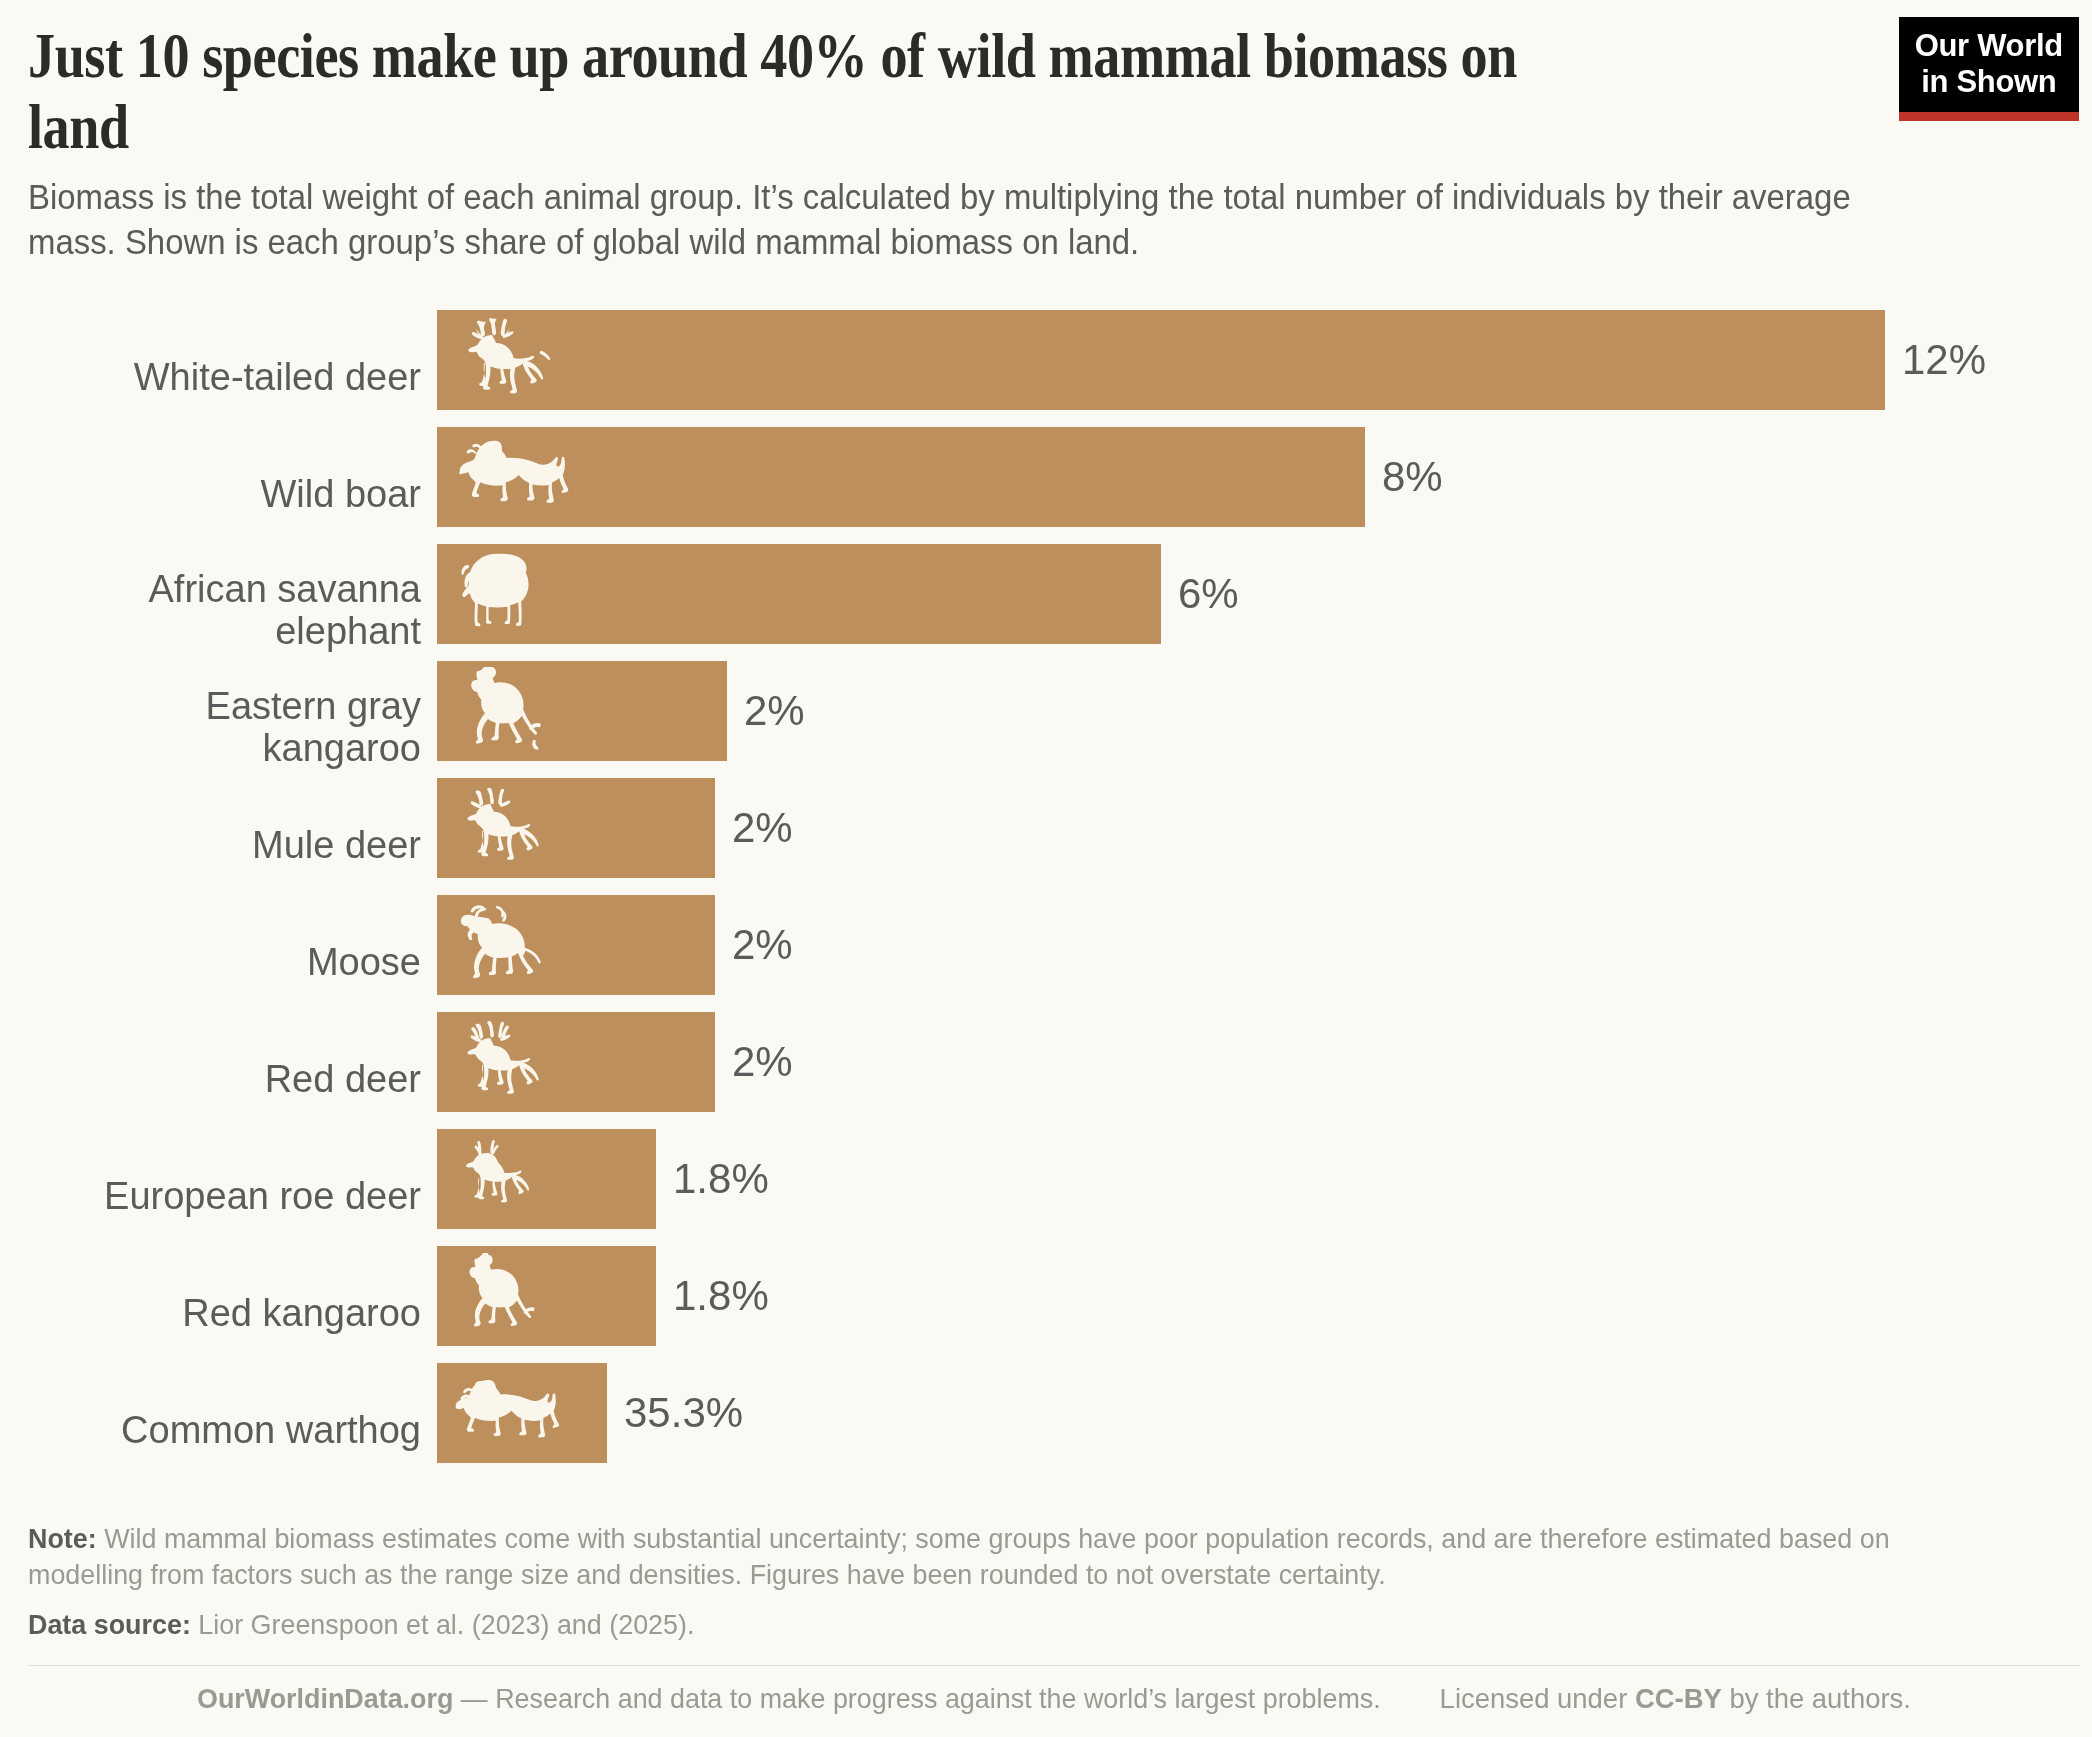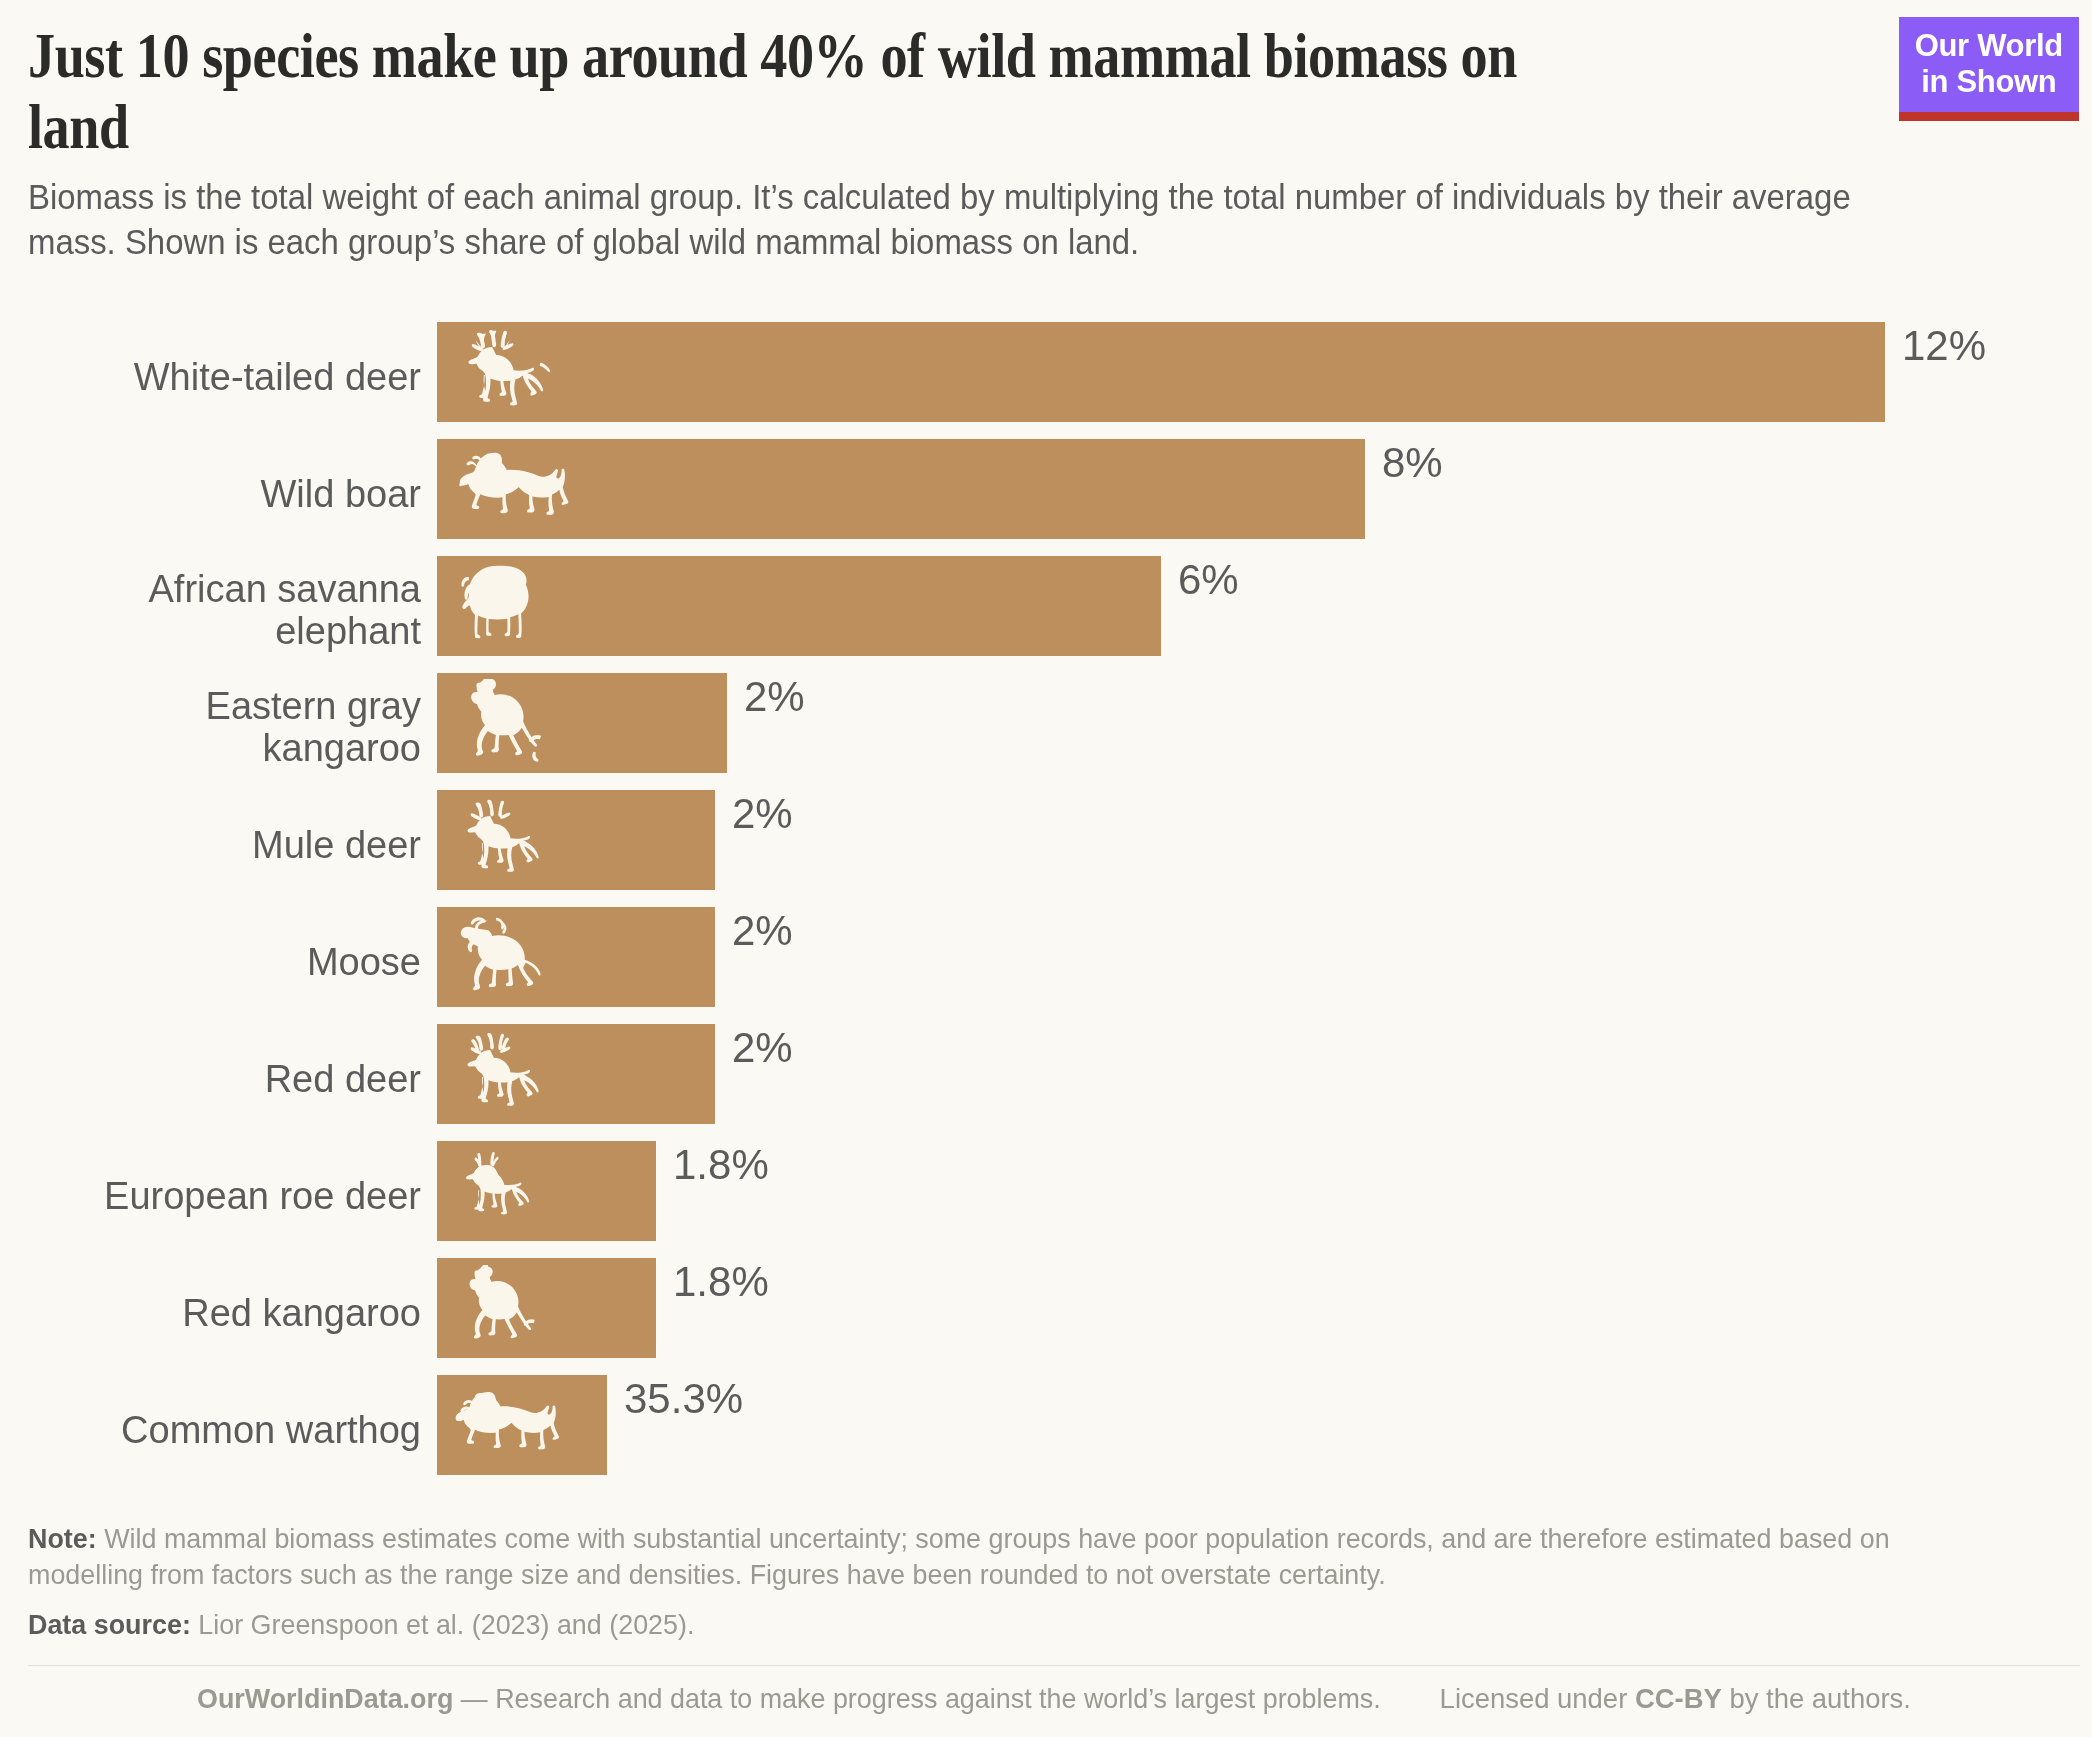--- a/index.html
+++ b/index.html
@@ -36,21 +36,21 @@
     transform: scaleX(0.94);
     transform-origin: left top;
   }
 
   
   #logo {
     position:absolute; right:13.2px; top:17px;
     width: 180px;
   }
   #logo-box {
-    background:#8b5cf6;
+    background:#000000;
     color:#ffffff;
     font-weight:700;
     font-size:31px;
     line-height:1.14;
     text-align:center;
     padding: 11.4px 5.7px 13.2px 5.7px;
     letter-spacing:-0.3px;
   }
   #logo-rule { height:8.5px; background:#c0352b; }
 
@@ -68,20 +68,21 @@
     top: 50%;
     transform: translateY(-50%);
     white-space: pre-line;
   }
   .bar-wrap {
     position:absolute;
     left: 437px;
     top: 3.8px;
     height: 76px;
     display:flex;
+    align-items:center;
   }
   .bar {
     height: 100px;
     background: #bc8f5c;
     position:relative;
     display:flex;
     align-items:center;
     justify-content:flex-start;
     overflow:hidden;
   }

